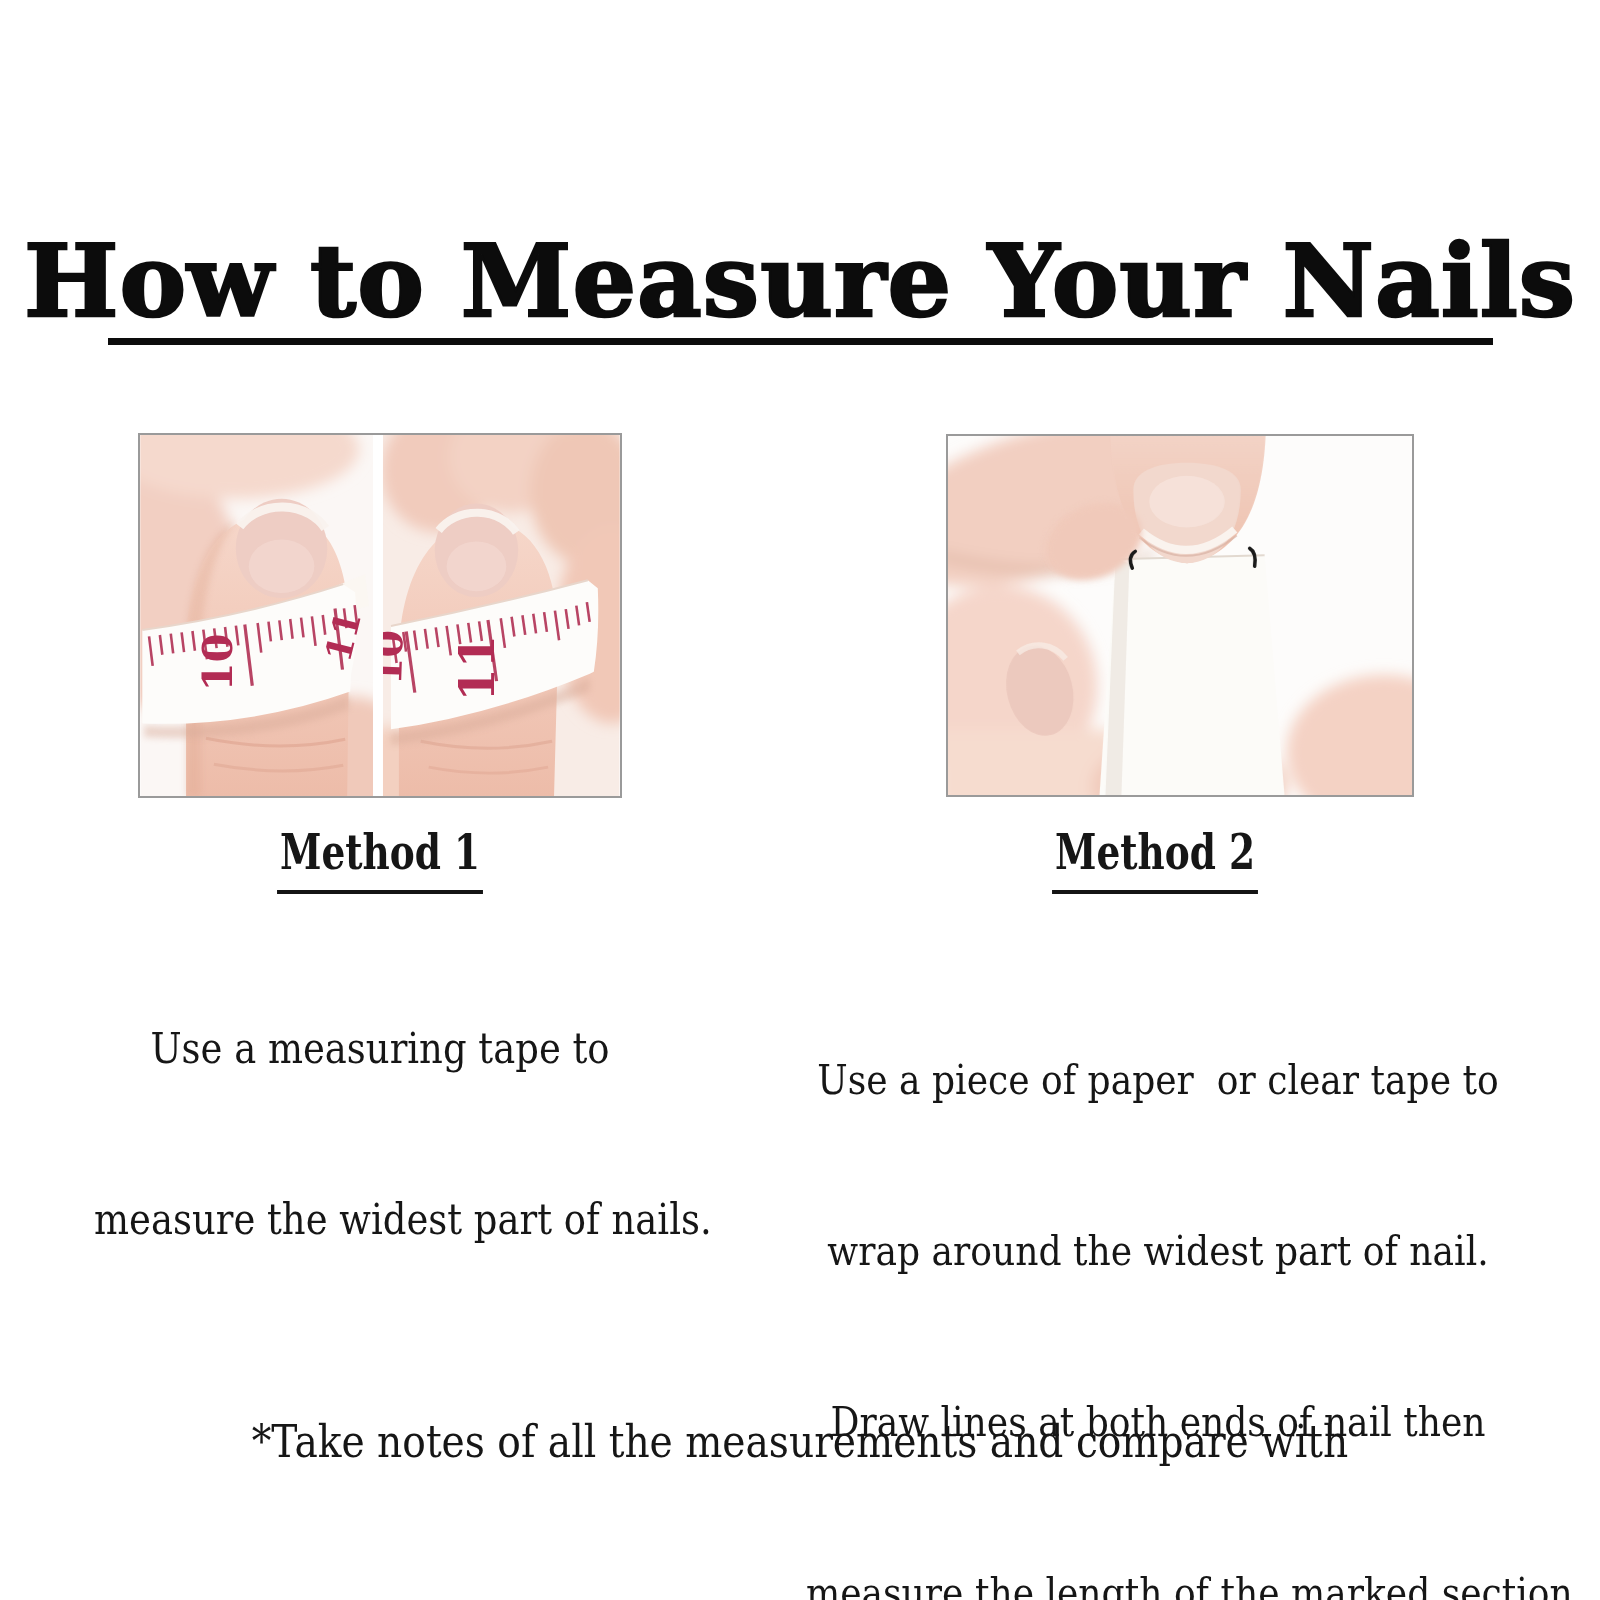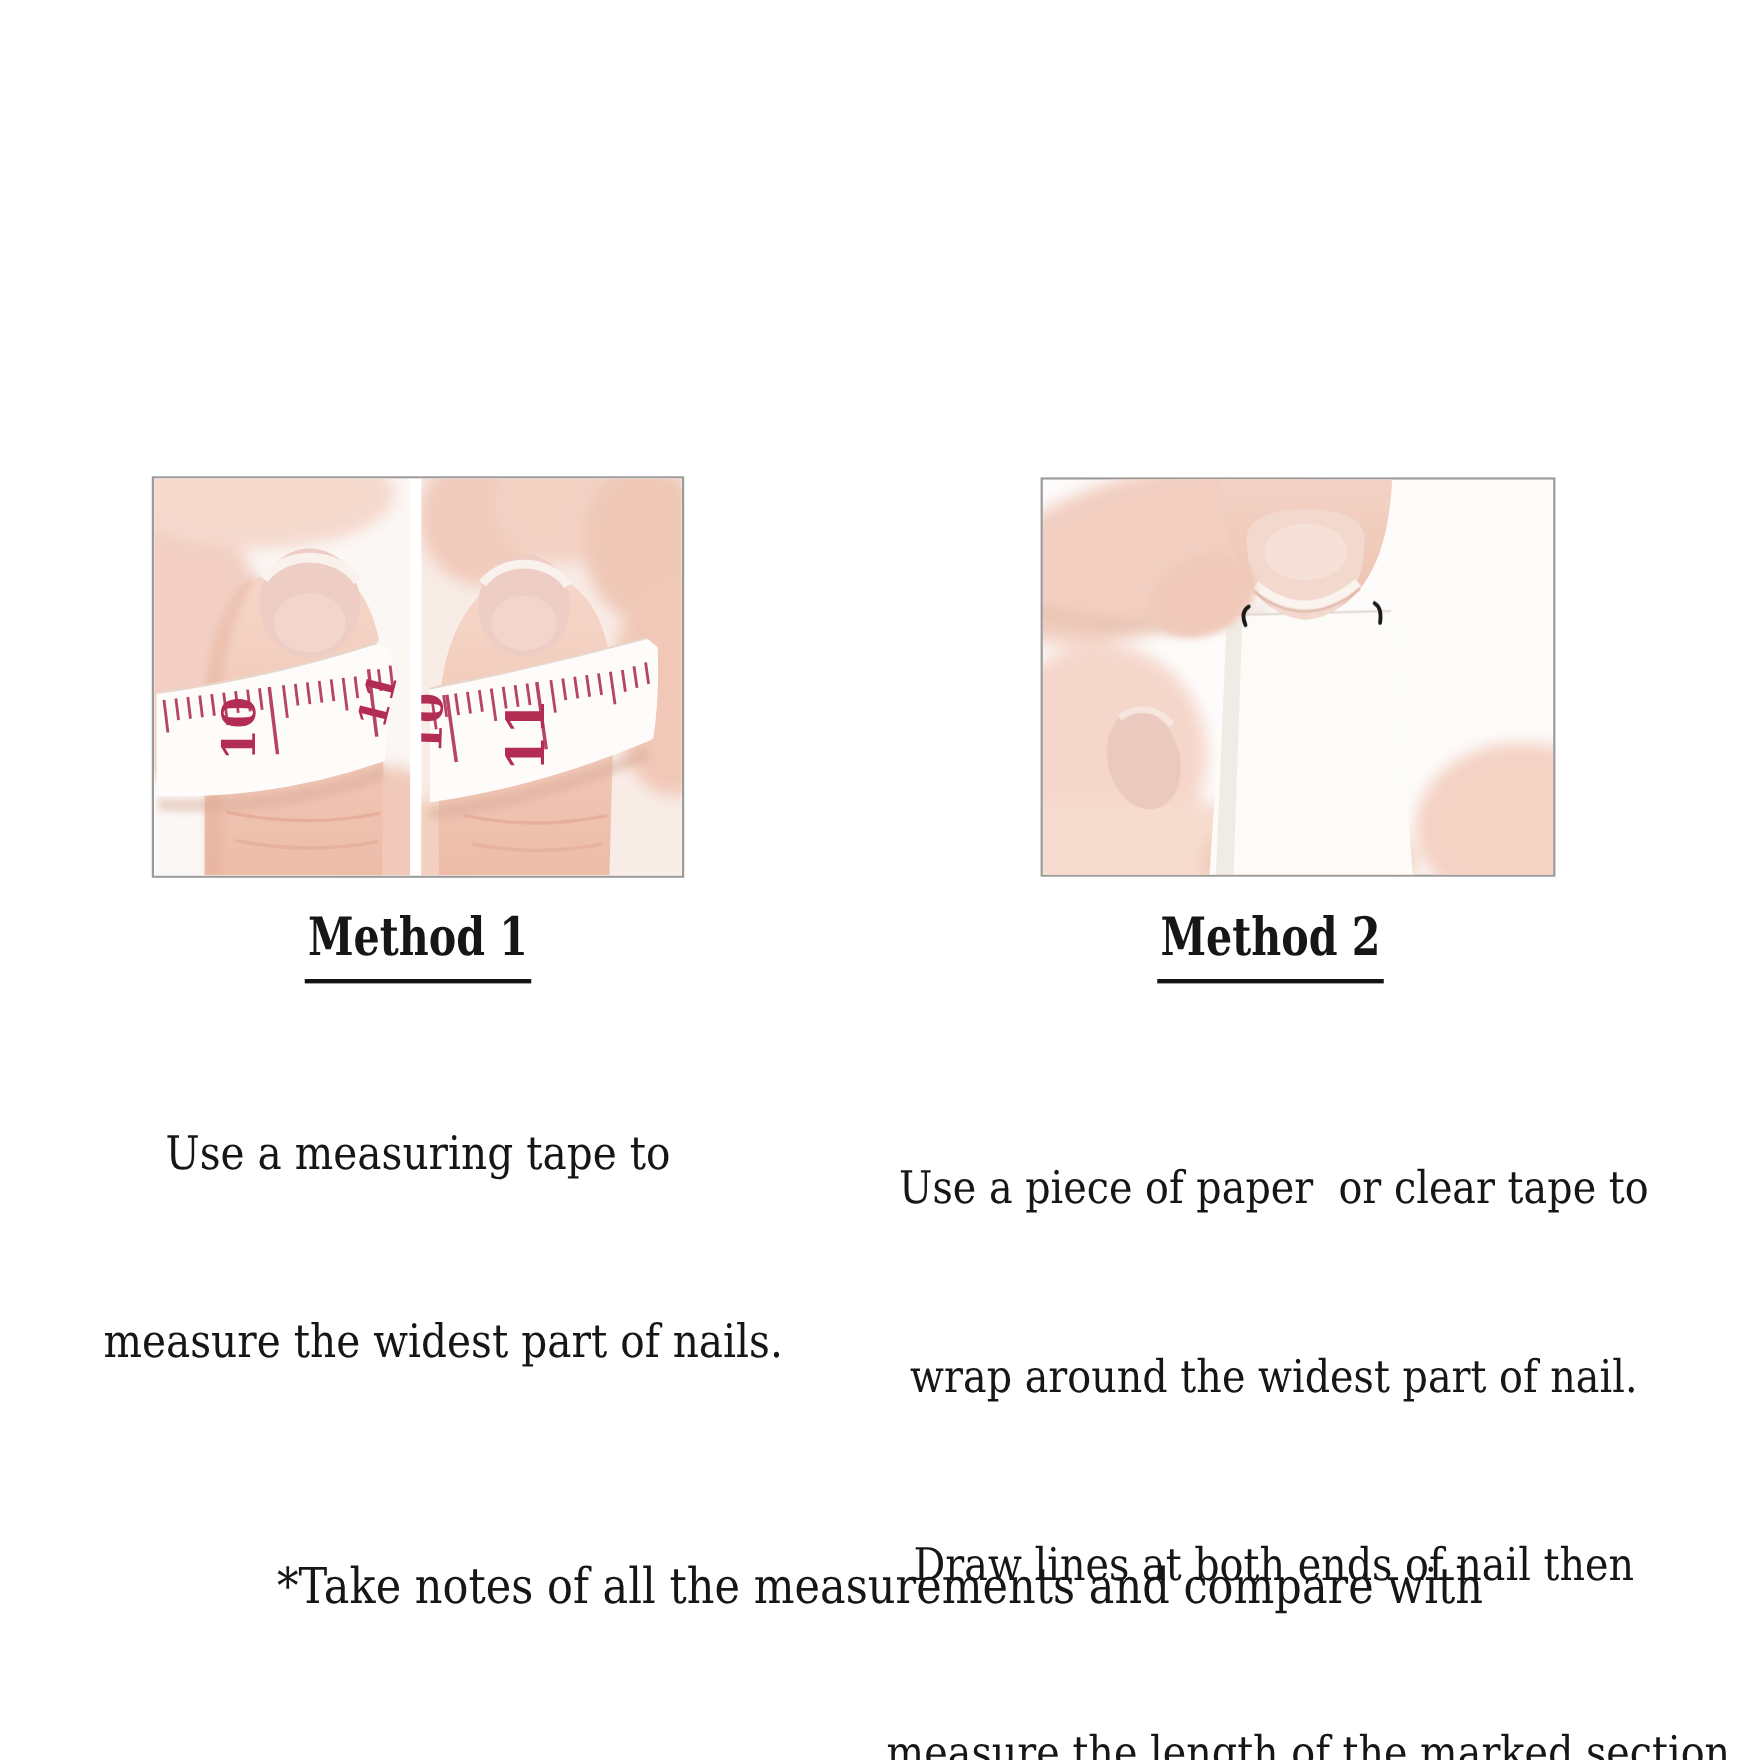--- a/index.html
+++ b/index.html
@@ -31,20 +31,24 @@
   
   .footnote{position:absolute;top:1292px;left:20px;width:1560px;text-align:center;font-size:45px;line-height:60px;}
   .footnote-inner{transform:scaleX(0.87);transform-origin:50% 50%;white-space:pre;}
   .chart-link{display:inline-block;border-bottom:3px solid #141414;padding-bottom:4px;}
 </style>
 </head>
 <body>
 
 <div class="canvas">
 
+  <div class="title-wrap">
+    <div class="title">How to Measure Your Nails</div>
+    <div class="title-underline"></div>
+  </div>
 
   <div class="figure fig1">
     <svg viewBox="0 0 482 363">
       <defs>
         <linearGradient id="skinA" x1="0" y1="0" x2="0" y2="1">
           <stop offset="0" stop-color="#f6d7ca"></stop>
             <stop offset="1" stop-color="#edbca9"></stop>
         </linearGradient>
         <filter id="b6" x="-40%" y="-40%" width="180%" height="180%">
             <feGaussianBlur stdDeviation="7"></feGaussianBlur>

